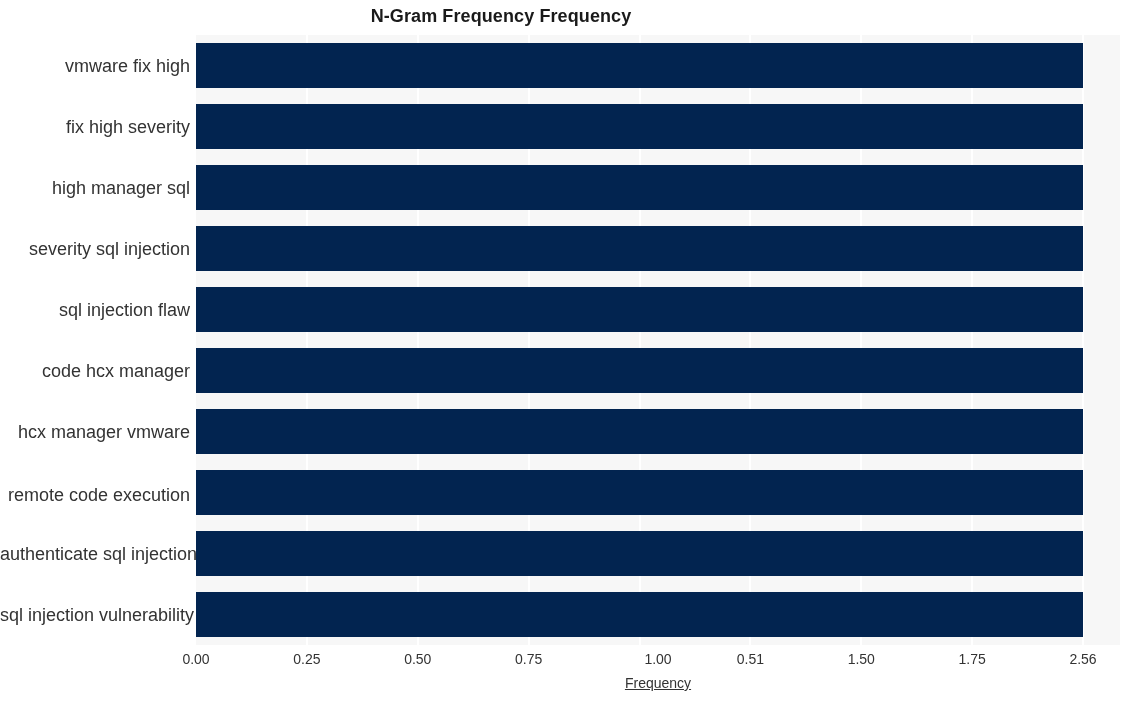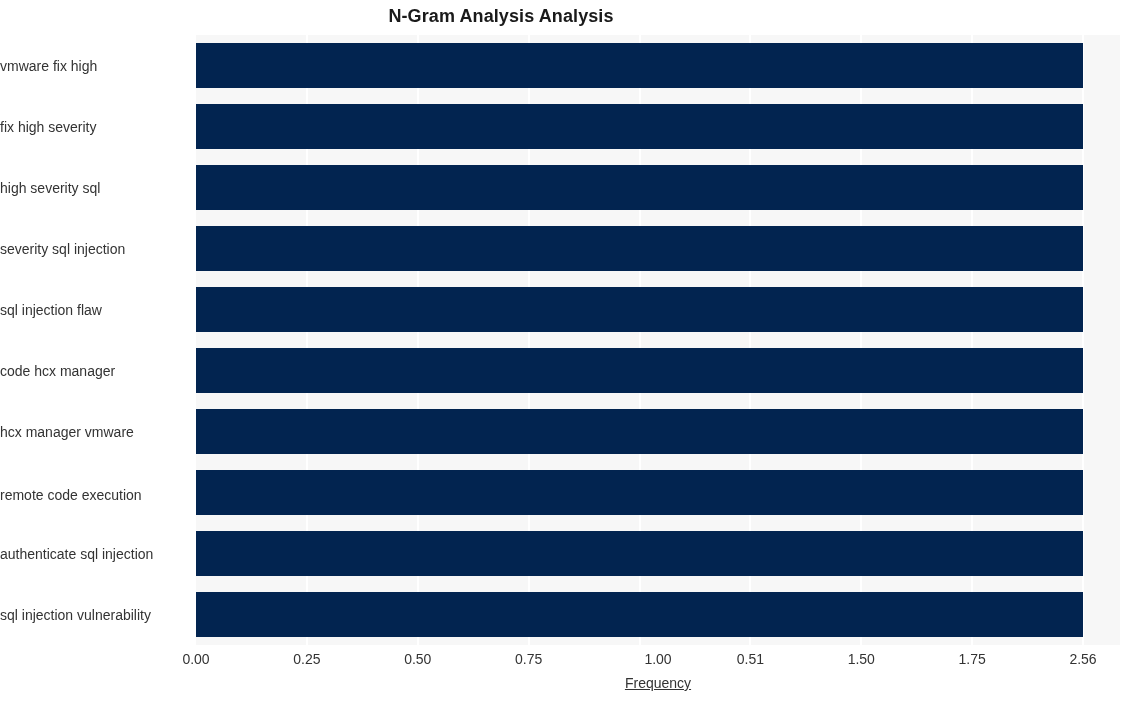--- a/index.html
+++ b/index.html
@@ -82,22 +82,22 @@
     position: absolute;
     left: 0;
     top: 35px;
     width: 190px;
     height: 610px;
   }
   .y-tick-label {
     position: absolute;
     right: 0;
     width: 190px;
-    text-align: left;
-    font-size: 14px;
+    text-align: right;
+    font-size: 18px;
     color: #333333;
     line-height: 16px;
     white-space: nowrap;
   }
 
   
   #x-axis {
     position: absolute;
     left: 196px;
     top: 651px;
@@ -123,27 +123,27 @@
     color: #333333;
     text-decoration: underline;
   }
 </style>
 </head>
 <body>
 
 <div id="figure">
 
   <div id="chart-title">
-    <span>N-Gram Analysis Analysis</span>
+    <span>N-Gram Frequency Frequency</span>
   </div>
 
   <div id="y-axis">
       <div class="y-tick-label" style="top: 22.5px;">vmware fix high</div>
       <div class="y-tick-label" style="top: 83.5px;">fix high severity</div>
-      <div class="y-tick-label" style="top: 144.5px;">high severity sql</div>
+      <div class="y-tick-label" style="top: 144.5px;">high manager sql</div>
       <div class="y-tick-label" style="top: 205.5px;">severity sql injection</div>
       <div class="y-tick-label" style="top: 266.5px;">sql injection flaw</div>
       <div class="y-tick-label" style="top: 327.5px; padding-left: 26px;">code hcx manager</div>
       <div class="y-tick-label" style="top: 388.5px;">hcx manager vmware</div>
       <div class="y-tick-label" style="top: 452px;">remote code execution</div>
       <div class="y-tick-label" style="top: 510.5px;">authenticate sql injection</div>
       <div class="y-tick-label" style="top: 571.5px;">sql injection vulnerability</div>
     </div>
 
   <div id="plot-area">

